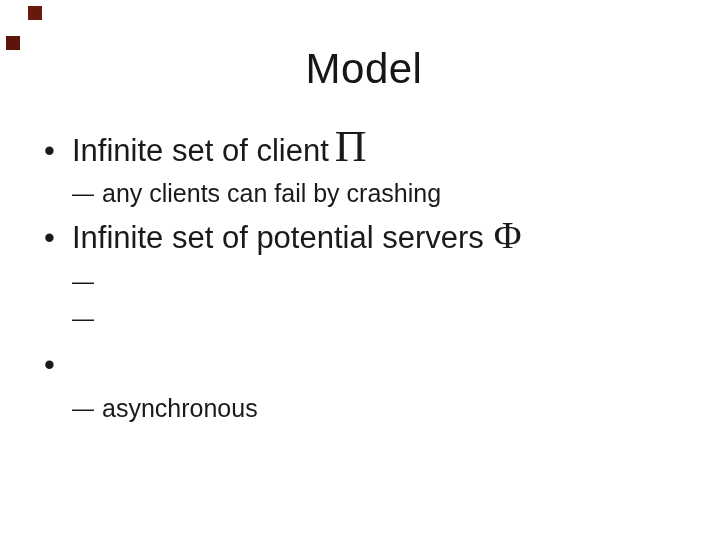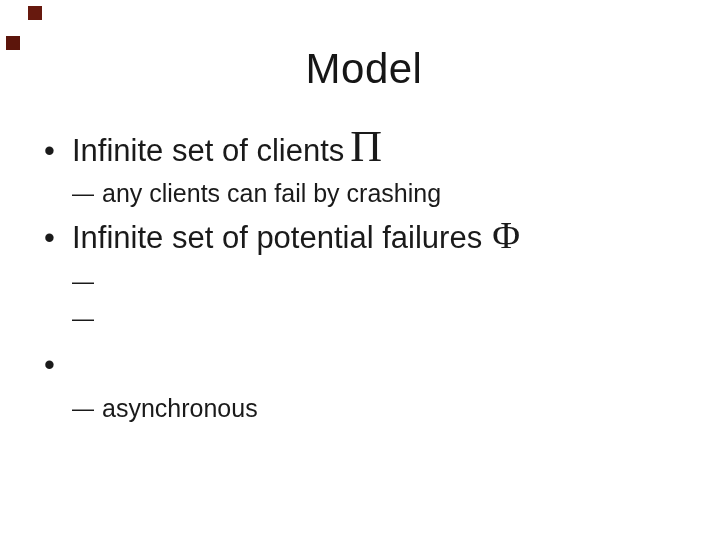--- a/index.html
+++ b/index.html
@@ -32,29 +32,29 @@
 <body>
 
 <div class="slide">
 
   <div class="sq sq-a" style="background: rgb(103, 25, 14);"></div>
   <div class="sq sq-b" style="background: rgb(92, 21, 11);"></div>
 
   <h1 class="title">Model</h1>
 
   <div class="row l1" style="top:135px">
-    <span class="marker">•</span><span>Infinite set of clients</span><span class="sym">Π</span>
+    <span class="marker">•</span><span>Infinite set of client</span><span class="sym">Π</span>
   </div>
 
   <div class="row l2" style="top:181px">
     <span class="marker">—</span><span>any clients can fail by crashing</span>
   </div>
 
   <div class="row l1 row-servers" style="top:222px">
-    <span class="marker">•</span><span>Infinite set of potential failures</span><span class="sym">Φ</span>
+    <span class="marker">•</span><span>Infinite set of potential servers</span><span class="sym">Φ</span>
   </div>
 
   <div class="row l2" style="top:269px">
     <span class="marker">—</span>
   </div>
 
   <div class="row l2" style="top:306px">
     <span class="marker">—</span>
   </div>
 

